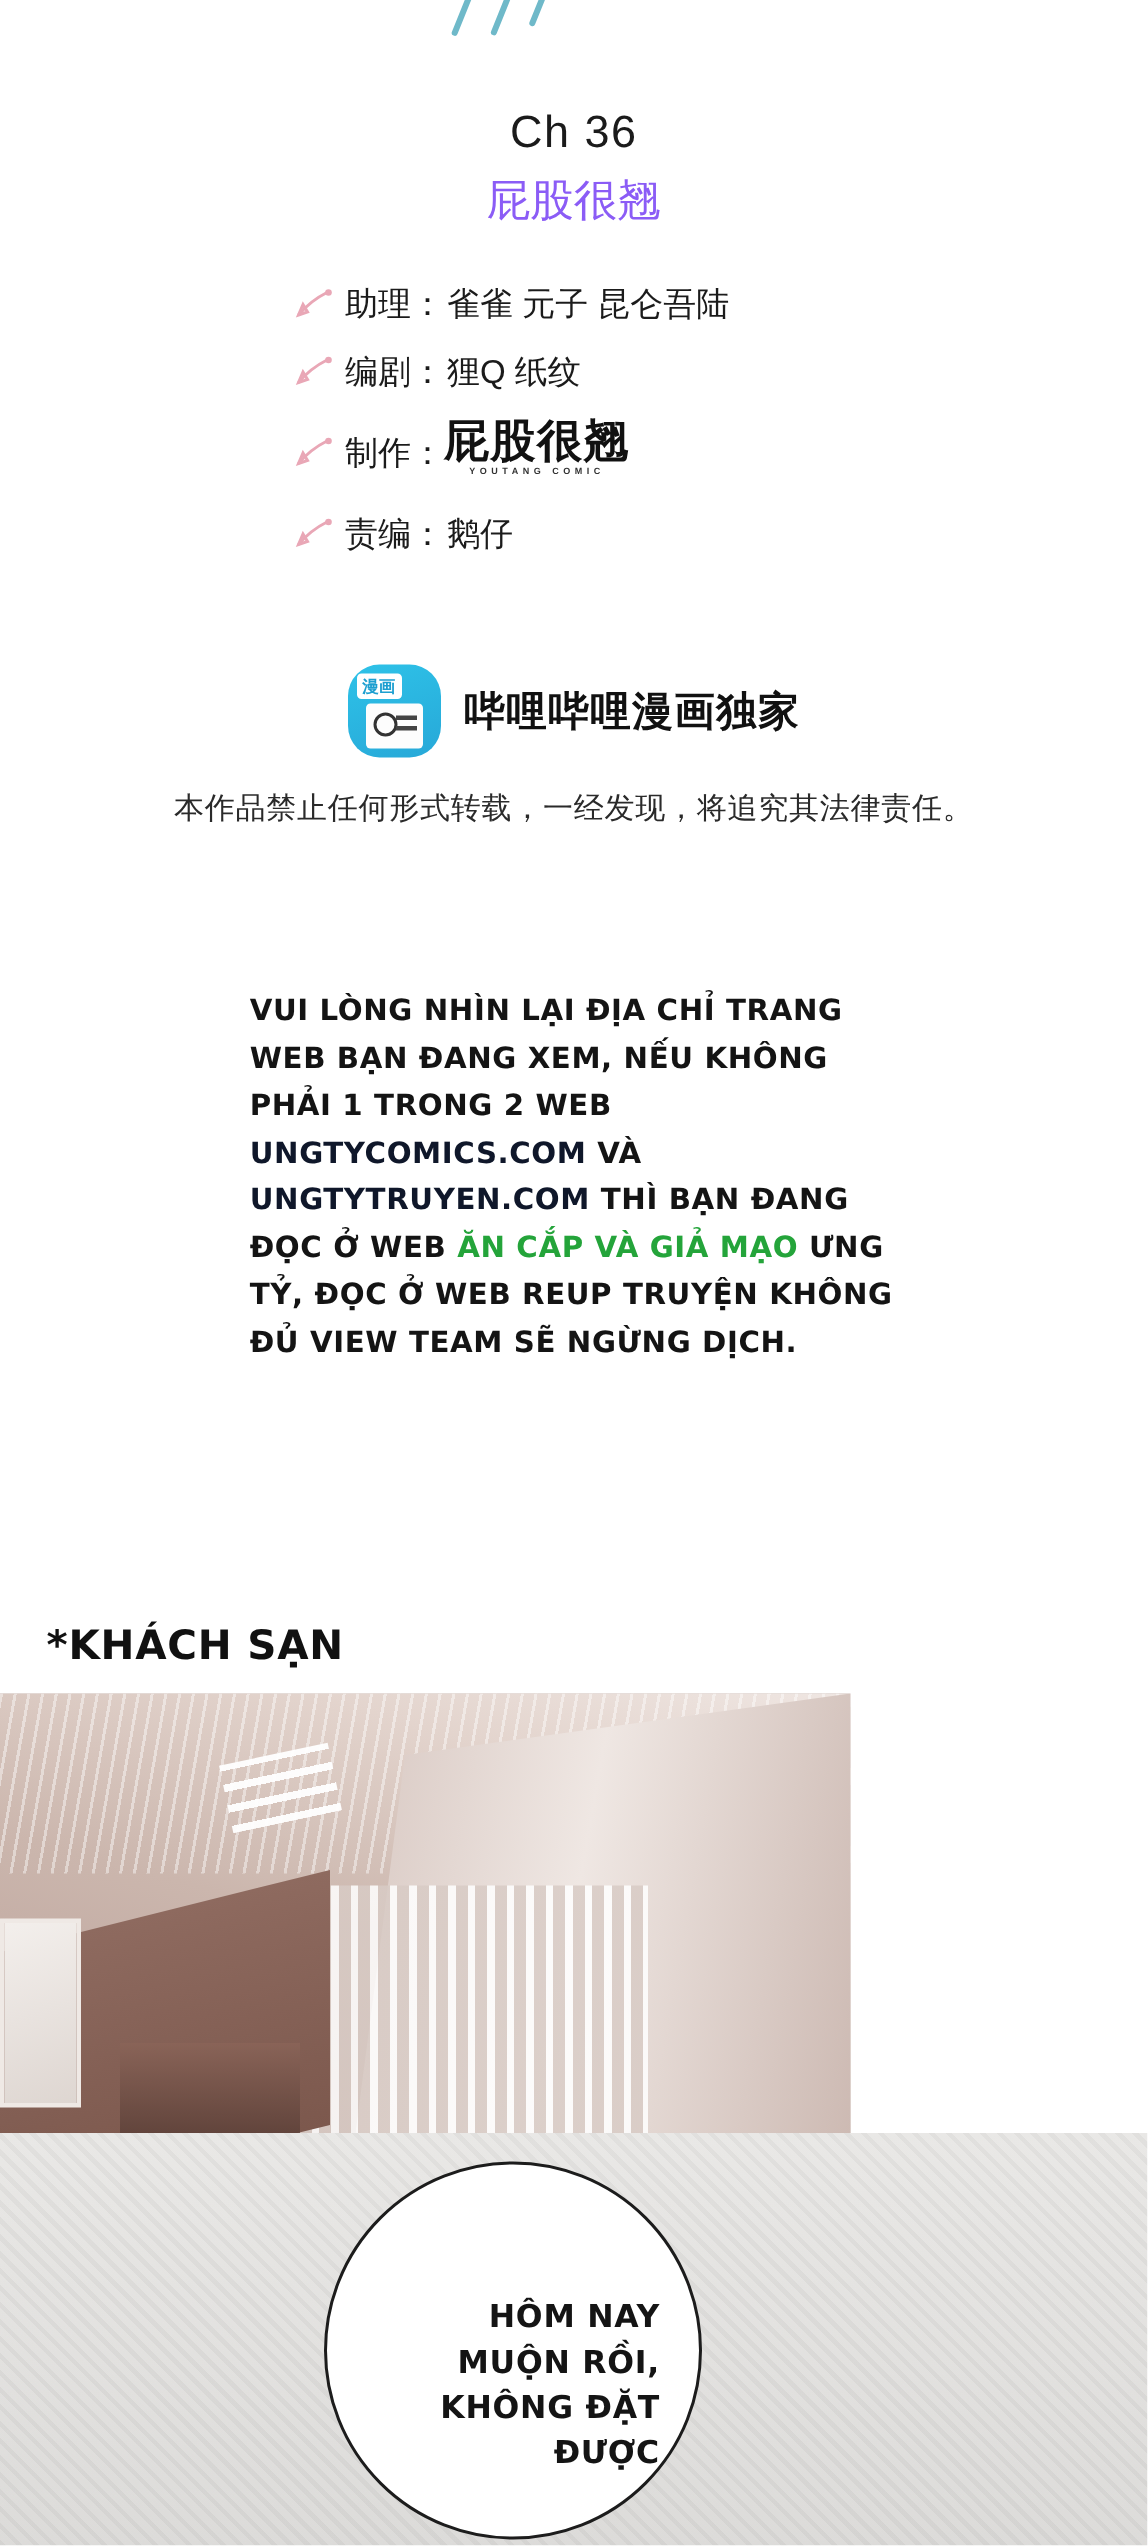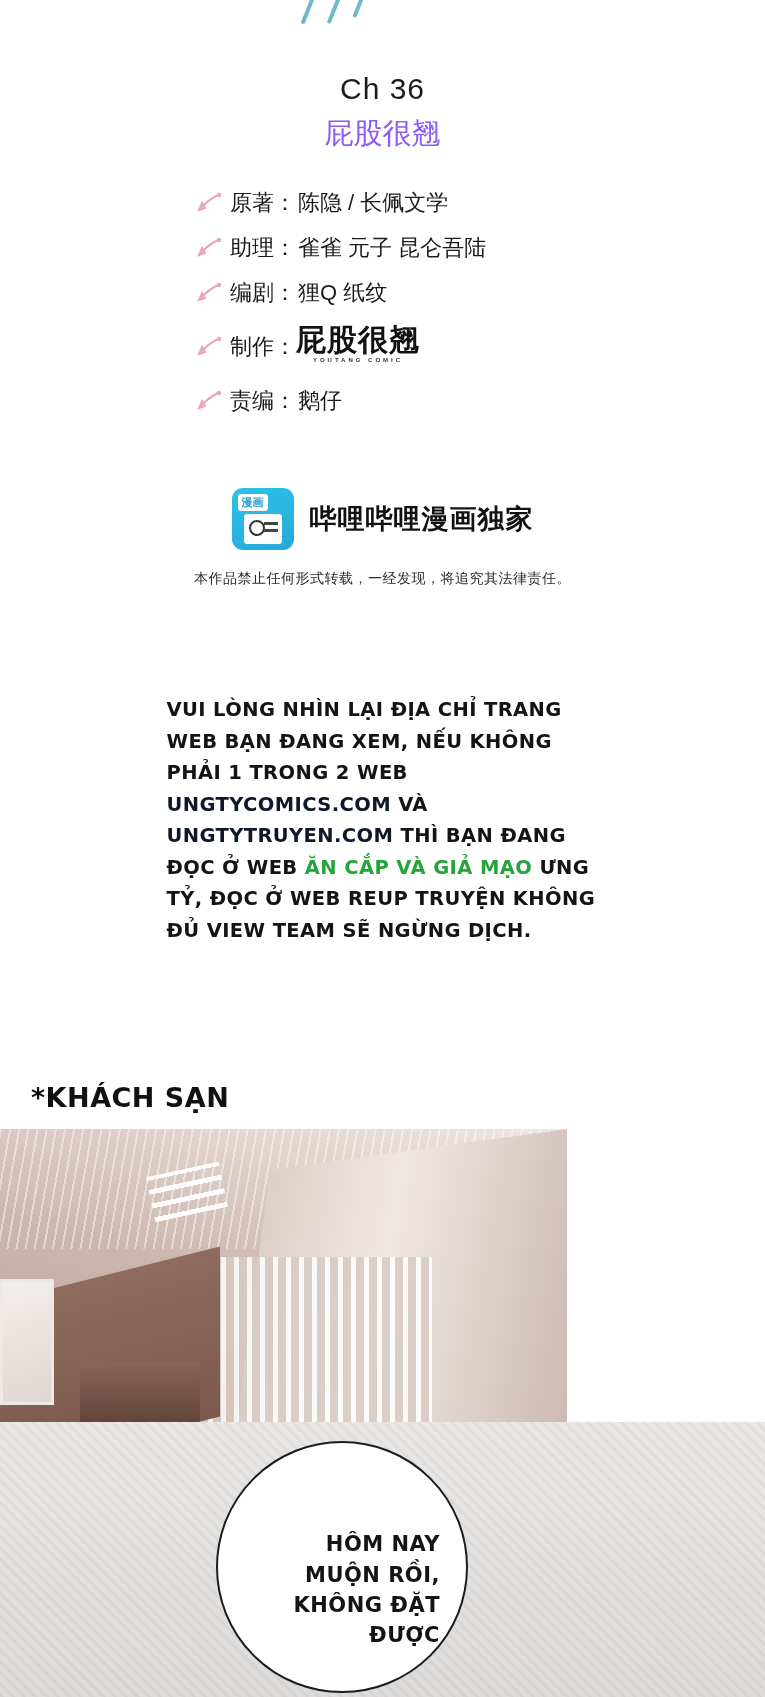--- a/index.html
+++ b/index.html
@@ -100,21 +100,21 @@
   
   .exclusive {
     margin-top: 72px;
     display: flex;
     align-items: center;
     justify-content: center;
   }
   .exclusive-badge {
     width: 62px;
     height: 62px;
-    border-radius: 11px;
+    border-radius: 21px;
     background: linear-gradient(160deg, #2ec2e8 0%, #27a8d8 100%);
     position: relative;
     flex: 0 0 auto;
     overflow: hidden;
   }
   .exclusive-badge .tag {
     position: absolute;
     top: 6px;
     left: 6px;
     background: #ffffff;
@@ -153,21 +153,21 @@
     margin-left: 16px;
     font-size: 27px;
     font-weight: bold;
     color: #111;
     letter-spacing: 1px;
   }
 
   .legal-note {
     margin-top: 20px;
     text-align: center;
-    font-size: 14px;
+    font-size: 20px;
     color: #2a2a2a;
     letter-spacing: 0.5px;
   }
 
   
   .warning {
     margin: 106px auto 0 auto;
     width: 432px;
     font-family: "DejaVu Sans", sans-serif;
     font-size: 19.5px;
@@ -321,31 +321,20 @@
   <span></span>
   <span></span>
   <span></span>
 </div>
 
 <div class="chapter-no">Ch 36</div>
 <div class="chapter-title">屁股很翘</div>
 
 <ul class="credits">
 
-  <li class="credit-row">
-    <span class="credit-icon">
-      <svg width="26" height="22" viewBox="0 0 26 22">
-        <path d="M3 18 C8 12, 14 7, 22 3" stroke="#e9a7b6" stroke-width="2" fill="none"></path>
-        <path d="M3 18 L9 16 L6 11 Z" fill="none" stroke="#e9a7b6" stroke-width="2"></path>
-        <circle cx="23" cy="3" r="2.2" fill="#e9a7b6"></circle>
-      </svg>
-    </span>
-    <span class="credit-label">原著：</span>
-    <span class="credit-value">陈隐  /  长佩文学</span>
-  </li>
 
 
   <li class="credit-row">
     <span class="credit-icon">
       <svg width="26" height="22" viewBox="0 0 26 22">
         <path d="M3 18 C8 12, 14 7, 22 3" stroke="#e9a7b6" stroke-width="2" fill="none"></path>
         <path d="M3 18 L9 16 L6 11 Z" fill="none" stroke="#e9a7b6" stroke-width="2"></path>
         <circle cx="23" cy="3" r="2.2" fill="#e9a7b6"></circle>
       </svg>
     </span>

